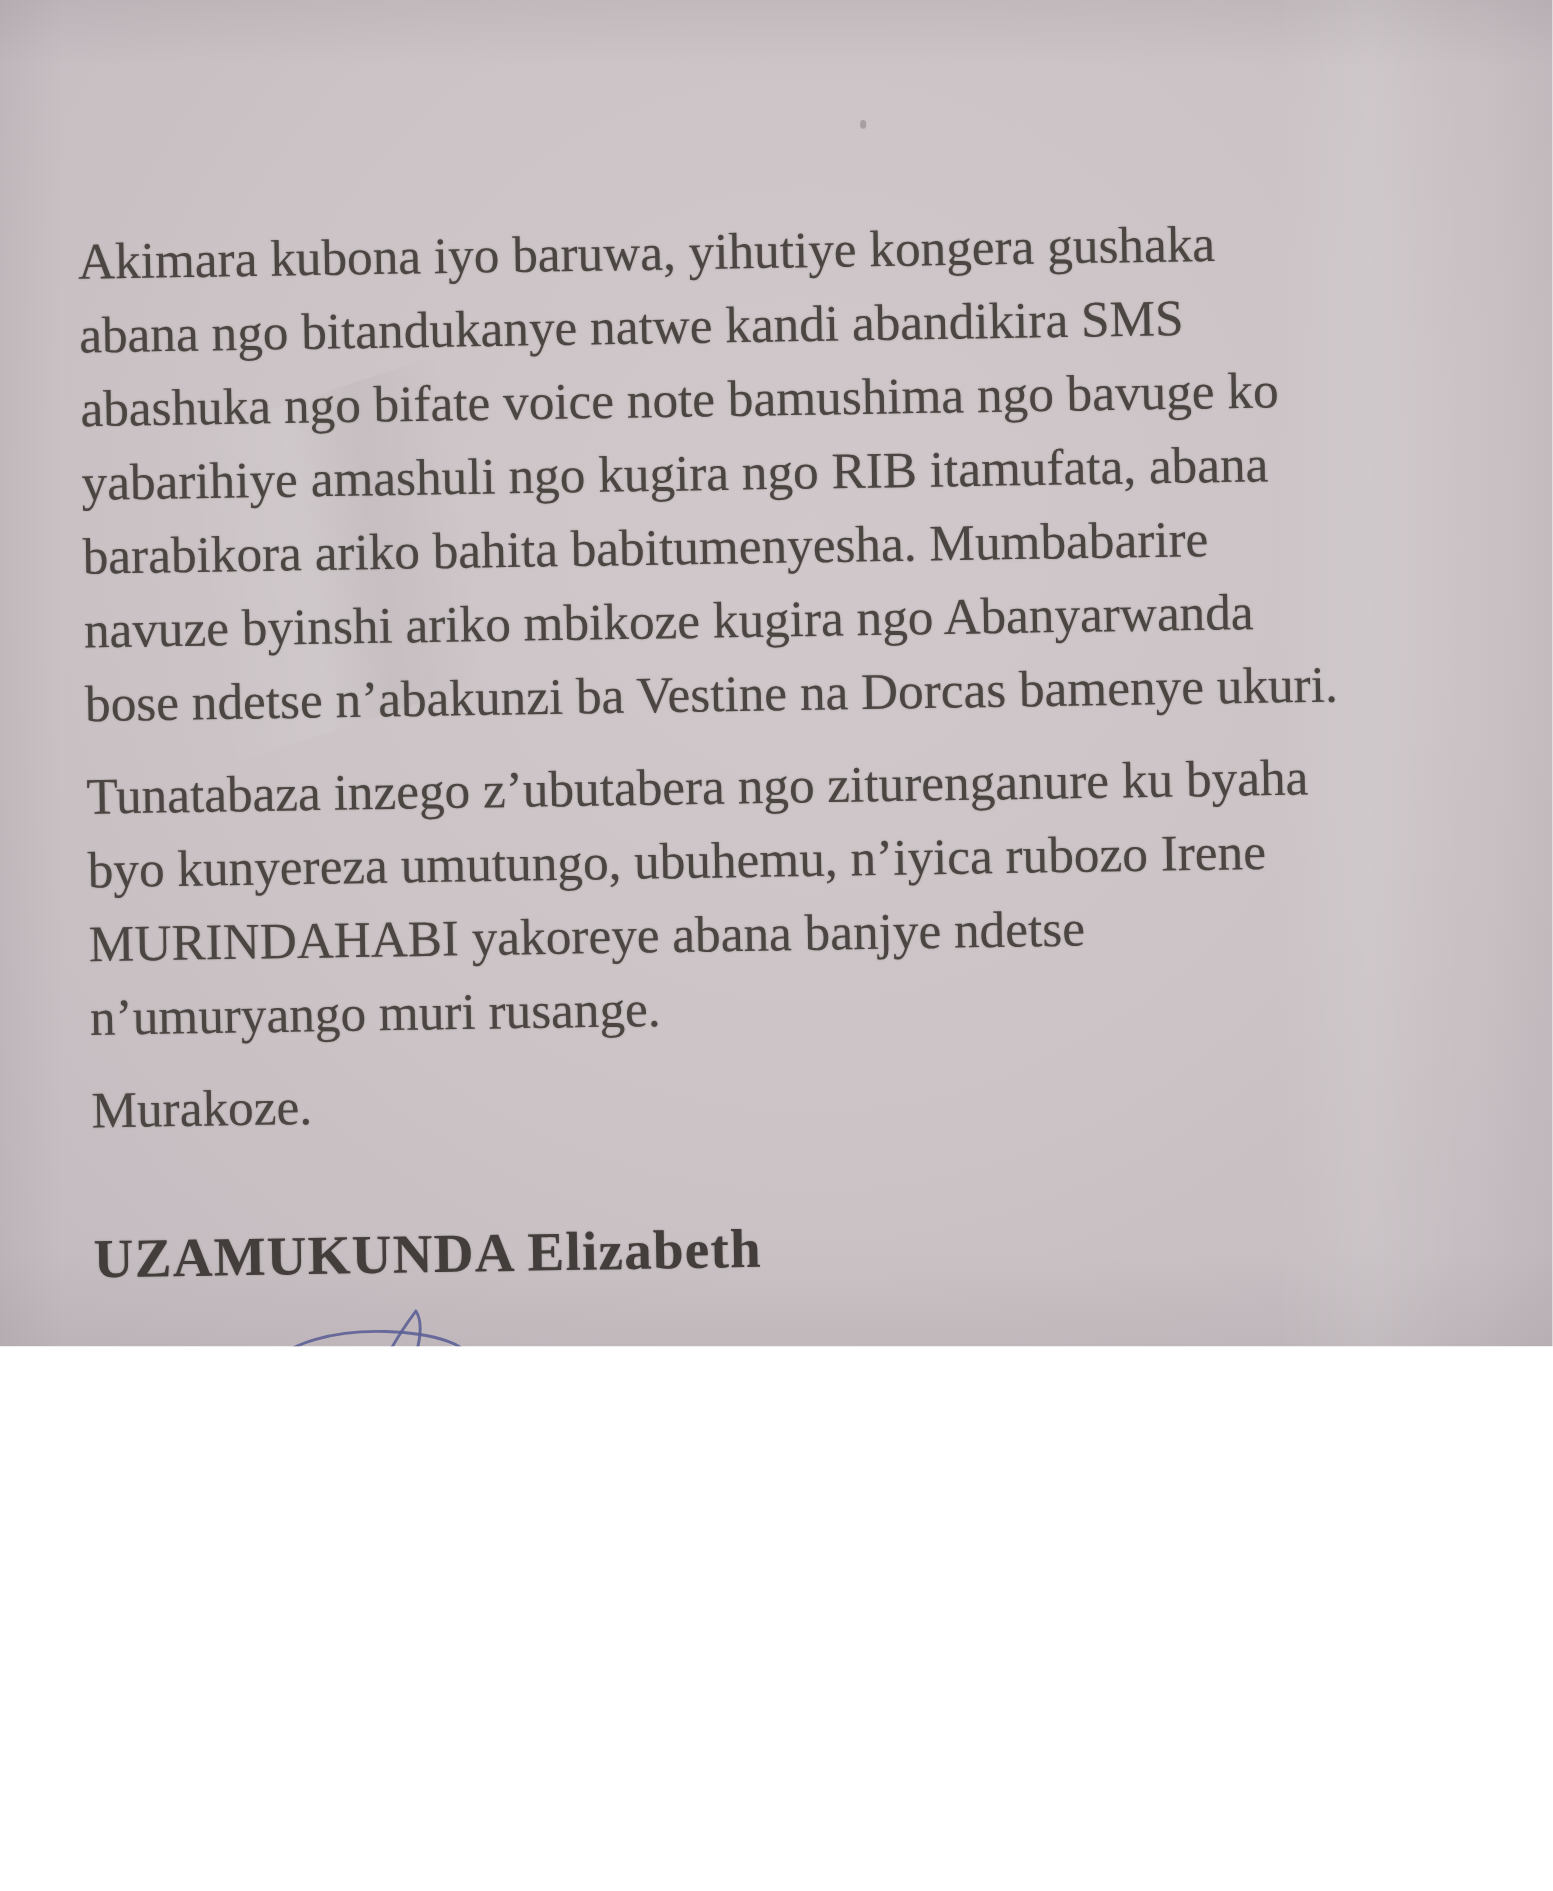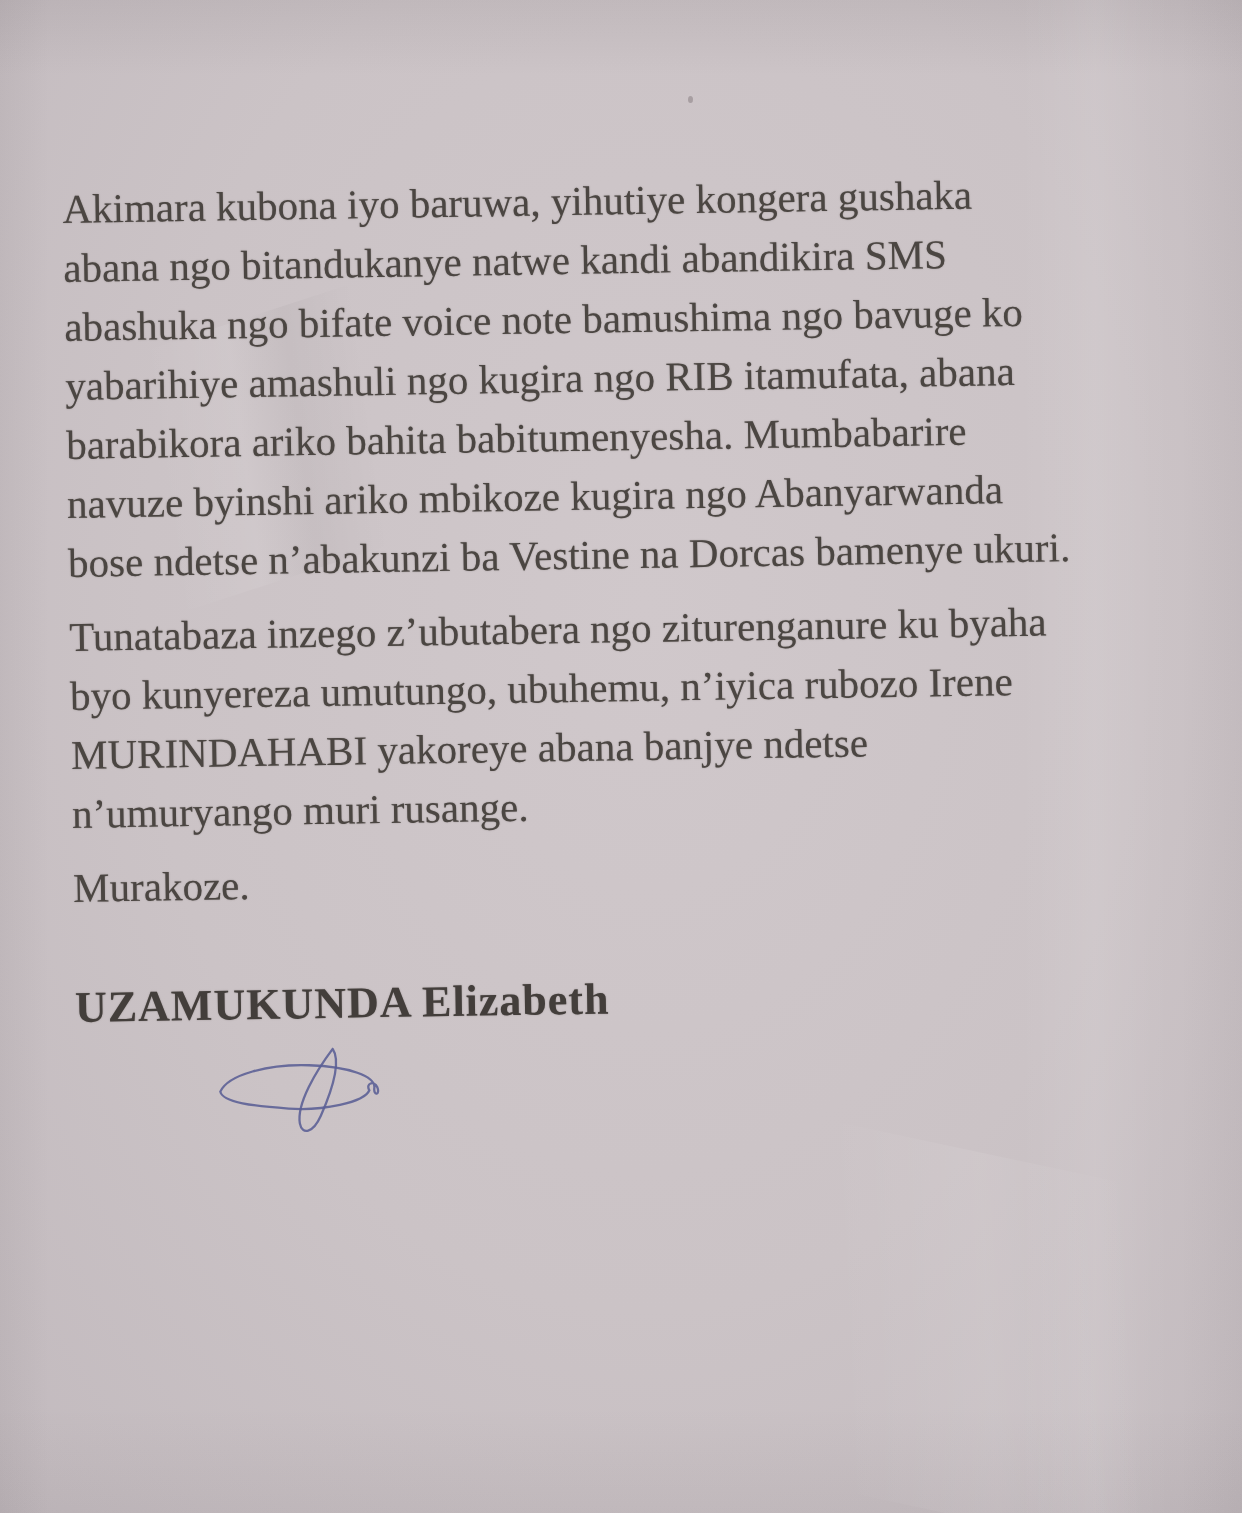--- a/index.html
+++ b/index.html
@@ -3,21 +3,21 @@
 <meta charset="utf-8">
 <style>
   html, body { margin: 0; padding: 0; }
   body {
     width: 1242px; height: 1513px;
     font-family: "Liberation Serif", "DejaVu Serif", serif;
     overflow: hidden;
   }
   .page {
     position: relative;
-    width: 1242px; height: 1513px;
+    width: 1242px; height: 1077px;
     background:
       radial-gradient(ellipse at 52% 40%, var(--paper, #d0c8cb) 0%, #cbc3c6 55%, #c2babe 100%);
     overflow: hidden;
   }
   
   .vignette {
     position: absolute; inset: 0; pointer-events: none;
     background:
       linear-gradient(180deg, rgba(50,42,46,0.07) 0%, rgba(50,42,46,0) 5%),
       linear-gradient(90deg, rgba(50,42,46,0.05) 0%, rgba(50,42,46,0) 4%),

